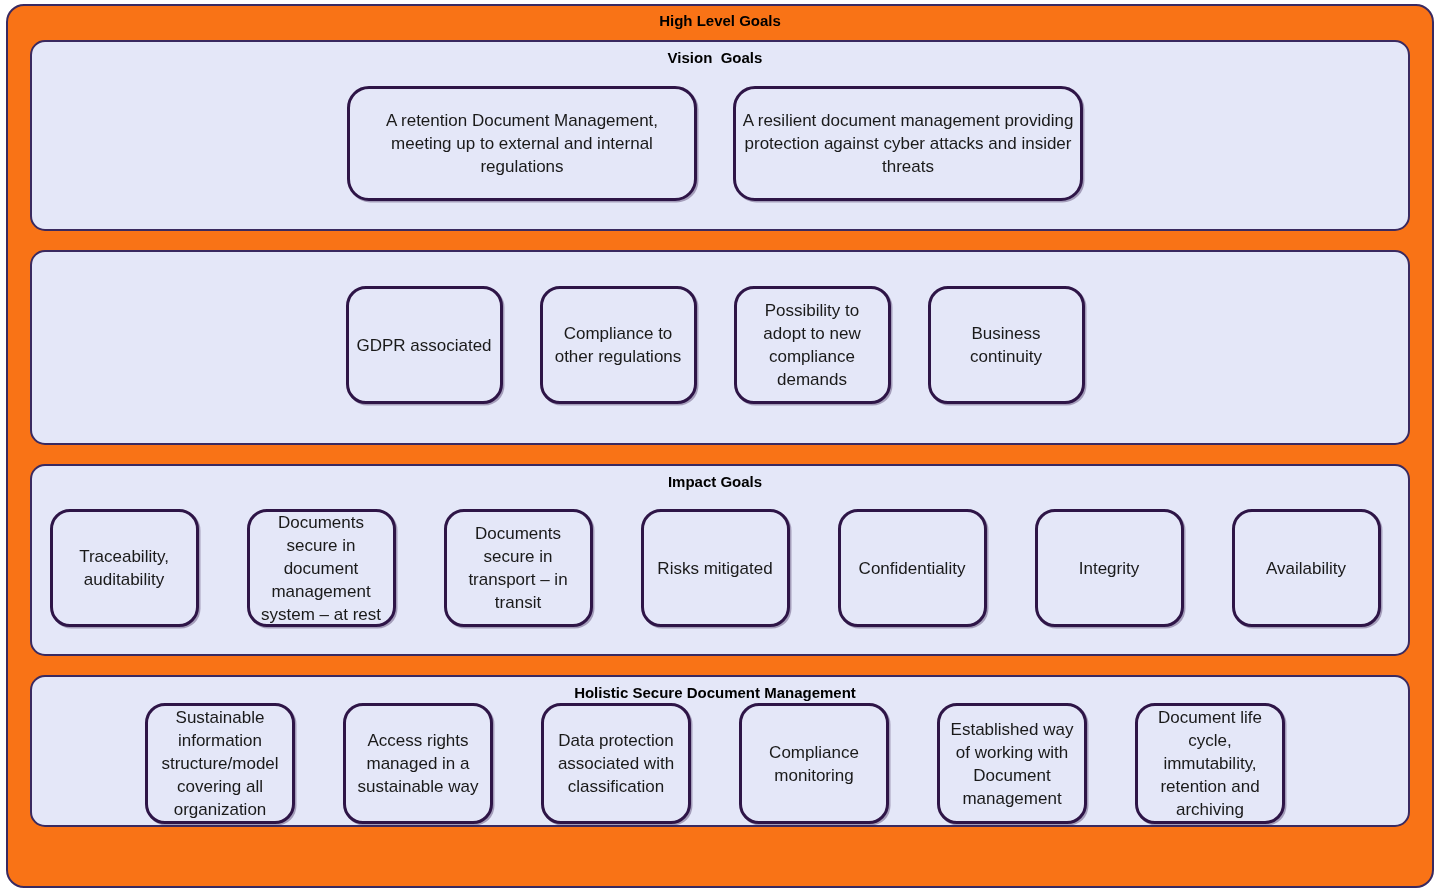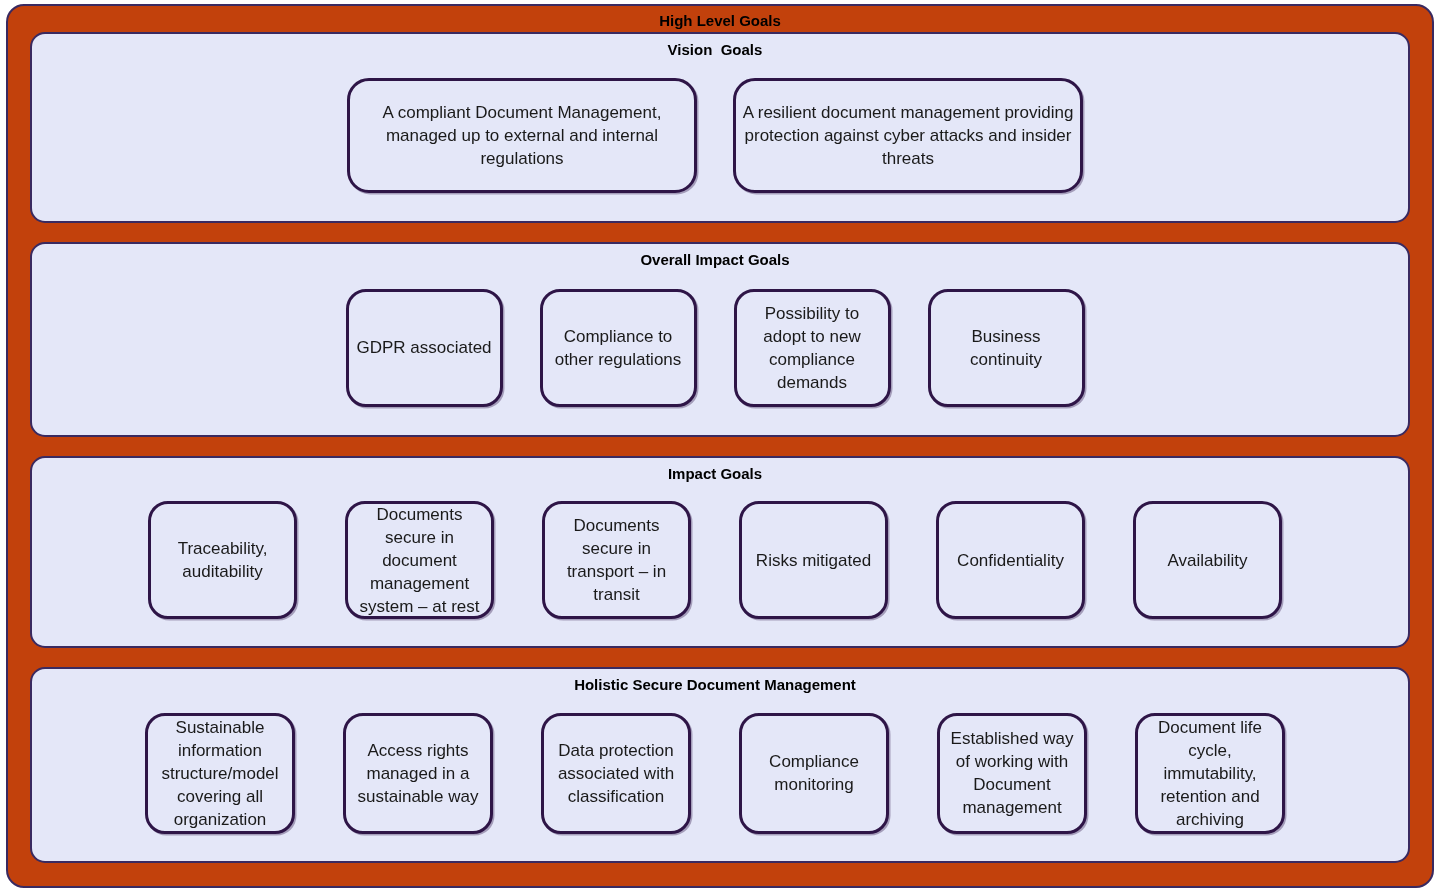--- a/index.html
+++ b/index.html
@@ -12,26 +12,27 @@
   .canvas {
     position: relative;
     width: 1440px; height: 892px;
     background: #ffffff;
   }
   
   .outer {
     position: absolute;
     left: 6px; top: 4px;
     width: 1428px; height: 884px;
-    background: #c2410c;
+    background: #f97316;
     border: 2px solid #3a2a60;
     border-radius: 18px;
     display: flex;
     flex-direction: column;
     padding: 4px 22px 16px 22px;
+    gap: 8px;
   }
   .outer-title {
     text-align: center;
     font-weight: bold;
     font-size: 15px;
     line-height: 22px;
     color: #000000;
     flex: 0 0 auto;
   }
   .sections {
@@ -45,21 +46,21 @@
     background: #e4e7f8;
     border: 2px solid #3a2a60;
     border-radius: 15px;
     display: flex;
     flex-direction: column;
     padding: 5px 10px 10px 0;
   }
   .sec-vision   { height: 191px; }
   .sec-overall  { height: 195px; }
   .sec-impact   { height: 192px; }
-  .sec-holistic { height: 196px; }
+  .sec-holistic { height: 152px; }
   .sec-title {
     text-align: center;
     font-weight: bold;
     font-size: 15px;
     line-height: 21px;
     color: #000000;
     white-space: pre-wrap;
     flex: 0 0 auto;
   }
   .row {
@@ -98,43 +99,43 @@
 
 <div class="canvas">
   <div class="outer">
     <div class="outer-title">High Level Goals</div>
 
     <div class="sections">
 
       <section class="sec sec-vision">
         <div class="sec-title">Vision  Goals</div>
         <div class="row">
-          <div class="goal">A compliant Document Management, managed up to external and internal regulations</div>
+          <div class="goal">A retention Document Management, meeting up to external and internal regulations</div>
           <div class="goal">A resilient document management providing protection against cyber attacks and insider threats</div>
         </div>
       </section>
 
       <section class="sec sec-overall">
-        <div class="sec-title">Overall Impact Goals</div>
         <div class="row">
           <div class="goal">GDPR associated</div>
           <div class="goal">Compliance to other regulations</div>
           <div class="goal">Possibility to adopt to new compliance demands</div>
           <div class="goal">Business continuity</div>
         </div>
       </section>
 
       <section class="sec sec-impact">
         <div class="sec-title">Impact Goals</div>
         <div class="row">
           <div class="goal">Traceability, auditability</div>
           <div class="goal">Documents secure in document management system – at rest</div>
           <div class="goal">Documents secure in transport – in transit</div>
           <div class="goal">Risks mitigated</div>
           <div class="goal">Confidentiality</div>
+          <div class="goal">Integrity</div>
           <div class="goal">Availability</div>
         </div>
       </section>
 
       <section class="sec sec-holistic">
         <div class="sec-title">Holistic Secure Document Management</div>
         <div class="row">
           <div class="goal">Sustainable information structure/model covering all organization</div>
           <div class="goal">Access rights managed in a sustainable way</div>
           <div class="goal">Data protection associated with classification</div>

